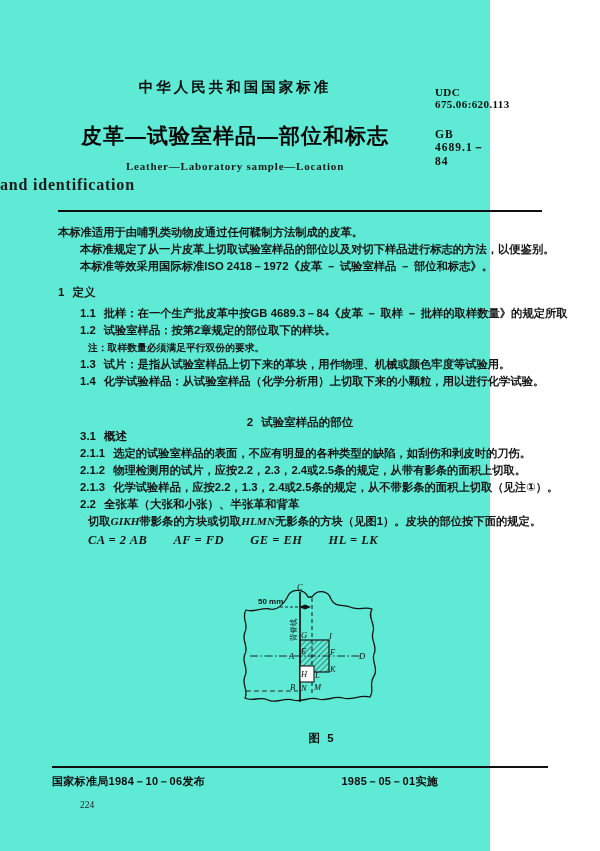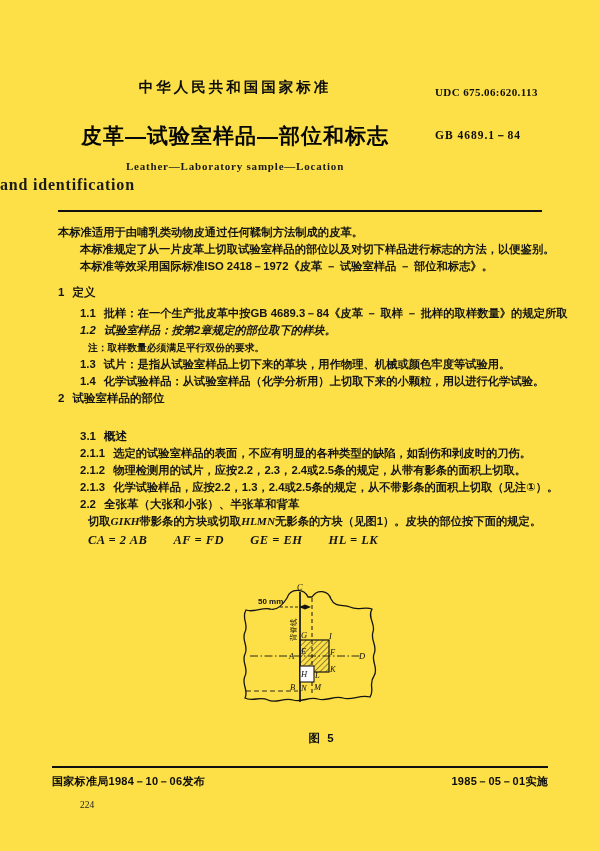--- a/index.html
+++ b/index.html
@@ -12,23 +12,23 @@
     height: 851px;
     position: relative;
     font-family: "Liberation Serif", "DejaVu Serif", serif;
     color: #111111;
     overflow: hidden;
   }
 
   .page {
     position: absolute;
     left: 0; top: 0;
-    width: 600px;
+    width: 490px;
     height: 851px;
-    background: #fde047;
+    background: #5eead4;
   }
 
   
   .hdr-national {
     position: absolute;
     left: 0; top: 78px;
     width: 470px;
     text-align: center;
     font-family: "Liberation Sans", "DejaVu Sans", sans-serif;
     font-weight: bold;
@@ -209,33 +209,33 @@
   </div>
 
   <div class="body-text sec-head" style="top:284px;">
     <span class="num">1</span><span>定义</span>
   </div>
 
   <div class="body-text" style="top:305px;">
     <div class="ln" style="padding-left:22px;">
       <span class="num">1.1</span><span>批样：在一个生产批皮革中按GB 4689.3－84《皮革 － 取样 － 批样的取样数量》的规定所取</span>
     </div>
-    <div class="ln" style="padding-left:22px;font-style:italic;">
+    <div class="ln" style="padding-left:22px;">
       <span class="num">1.2</span><span>试验室样品：按第2章规定的部位取下的样块。</span>
     </div>
     <div class="ln small-note" style="padding-left:30px;">注：取样数量必须满足平行双份的要求。</div>
     <div class="ln" style="padding-left:22px;">
       <span class="num">1.3</span><span>试片：是指从试验室样品上切下来的革块，用作物理、机械或颜色牢度等试验用。</span>
     </div>
     <div class="ln" style="padding-left:22px;">
       <span class="num">1.4</span><span>化学试验样品：从试验室样品（化学分析用）上切取下来的小颗粒，用以进行化学试验。</span>
     </div>
   </div>
 
-  <div class="body-text sec-head" style="top:390px;">
+  <div class="body-text sec-head" style="top:414px;text-align:center;">
     <span class="num">2</span><span>试验室样品的部位</span>
   </div>
 
   <div class="body-text" style="top:428px;">
     <div class="ln sec-head" style="padding-left:22px;">
       <span class="num">3.1</span><span>概述</span>
     </div>
     <div class="ln" style="padding-left:22px;">
       <span class="num">2.1.1</span><span>选定的试验室样品的表面，不应有明显的各种类型的缺陷，如刮伤和剥皮时的刀伤。</span>
     </div>

